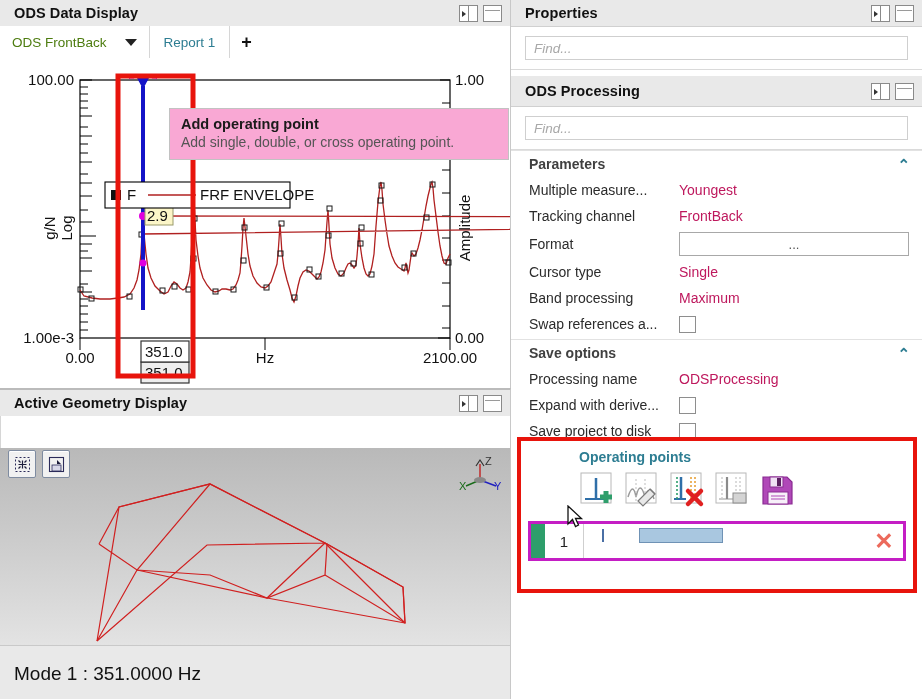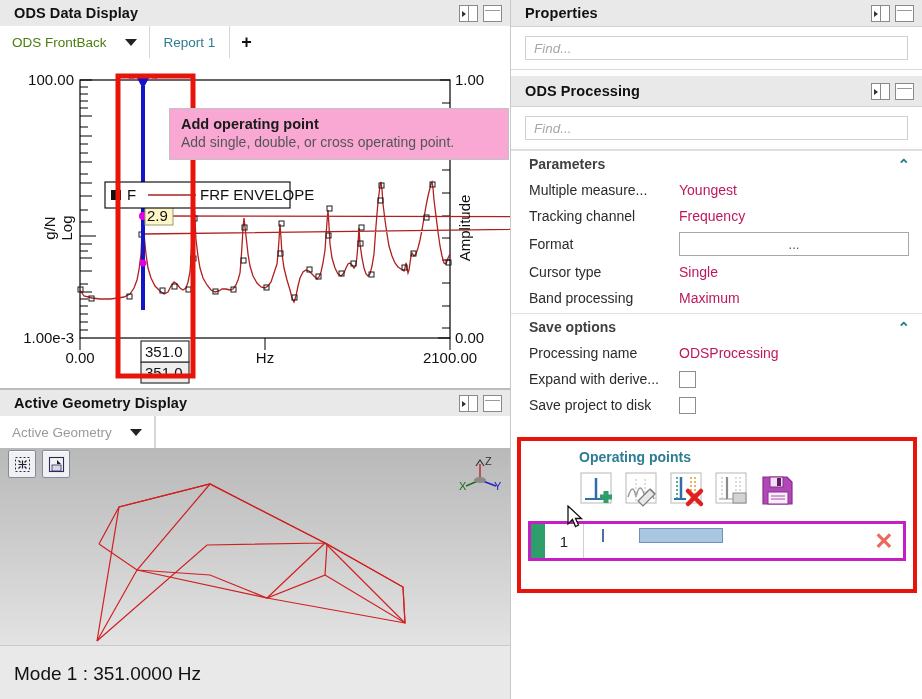--- a/index.html
+++ b/index.html
@@ -365,24 +365,20 @@
   <div id="active-geometry-display">
     <div class="panel-header">
       <div class="panel-title">Active Geometry Display</div>
       <div class="hdr-icons">
         <div class="ic-dock"></div>
         <div class="ic-win"></div>
       </div>
     </div>
 
     <div class="geo-tabstrip">
-      <div class="geo-combo">
-        <span>Active Geometry</span>
-        <span class="combo-caret"></span>
-      </div>
       <div class="geo-blank"></div>
     </div>
 
     <div class="geo-canvas">
       <div class="geo-toolbar">
         <div class="geo-btn">
           <svg width="17" height="17" viewBox="0 0 17 17">
             <rect x="1.5" y="1.5" width="14" height="14" fill="none" stroke="#2b2b5a" stroke-width="1" stroke-dasharray="2 2"></rect>
             <path d="M8.5 4.5v8M4.5 8.5h8" stroke="#1b1b3a" stroke-width="1.2"></path>
             <path d="M6.5 6.5l-2-2M10.5 6.5l2-2M6.5 10.5l-2 2M10.5 10.5l2 2" stroke="#1b1b3a" stroke-width="1.2"></path>
@@ -459,33 +455,37 @@
         <div class="section-head">
           <span class="st">Parameters</span>
           <span class="chev">⌃</span>
         </div>
         <div class="prow">
           <span class="pkey">Multiple measure...</span>
           <span class="pval">Youngest</span>
         </div>
         <div class="prow">
           <span class="pkey">Tracking channel</span>
-          <span class="pval">Frequency</span>
+          <span class="pval">FrontBack</span>
         </div>
         <div class="prow" style="height: 30px;">
           <span class="pkey">Format</span>
           <span class="pformat">...</span>
         </div>
         <div class="prow">
           <span class="pkey">Cursor type</span>
           <span class="pval">Single</span>
         </div>
         <div class="prow">
           <span class="pkey">Band processing</span>
           <span class="pval">Maximum</span>
+        </div>
+        <div class="prow">
+          <span class="pkey">Swap references a...</span>
+          <span class="pcheck"></span>
         </div>
         <div class="section-head">
           <span class="st">Save options</span>
           <span class="chev">⌃</span>
         </div>
         <div class="prow">
           <span class="pkey">Processing name</span>
           <span class="pval">ODSProcessing</span>
         </div>
         <div class="prow">

